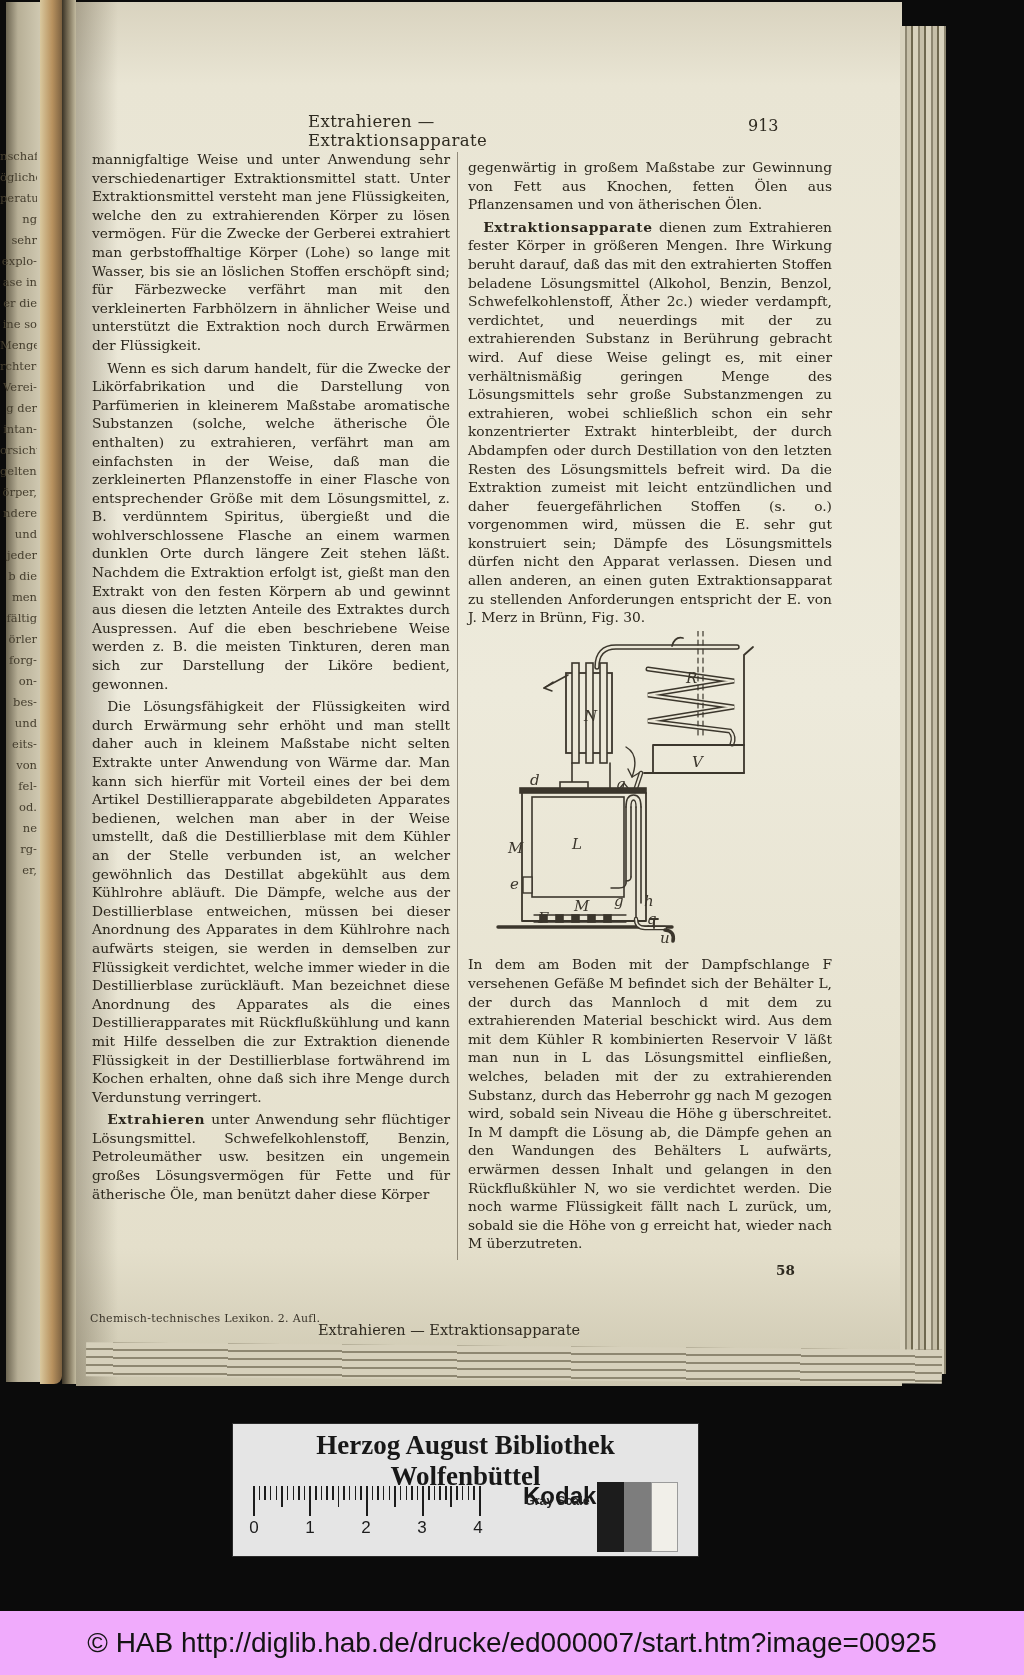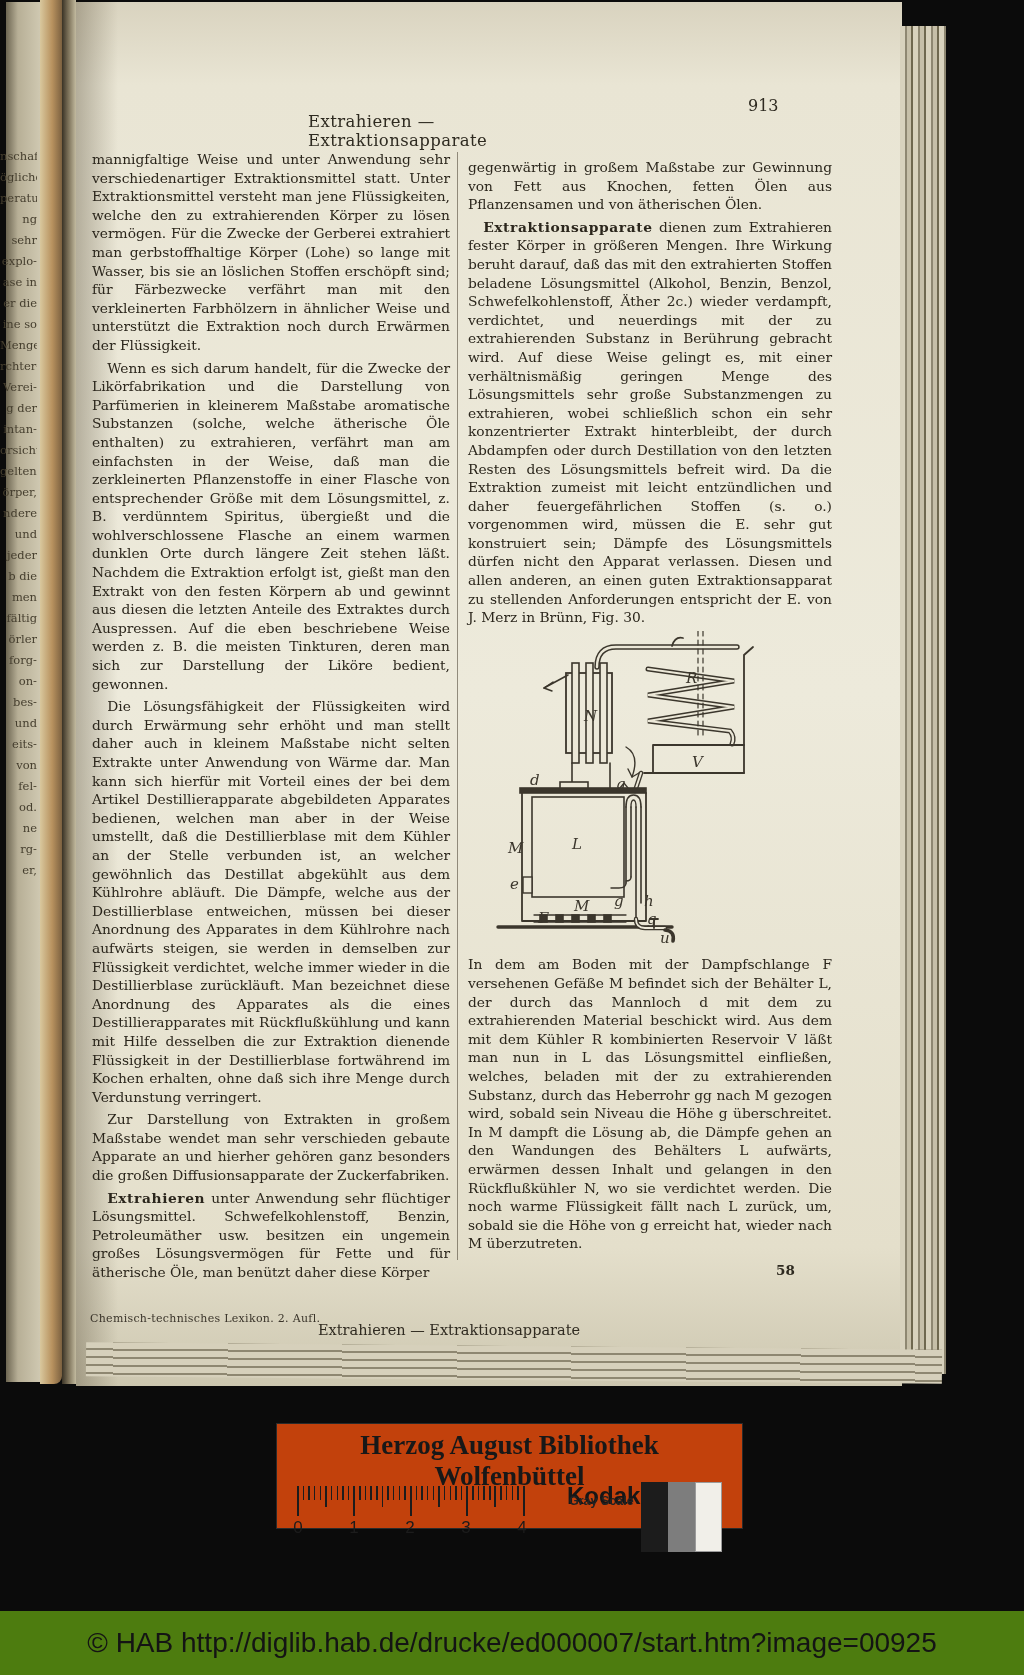--- a/index.html
+++ b/index.html
@@ -41,42 +41,41 @@
     transform:skewY(-.2deg);
   }
   .page-stack-bottom{
     left:86px;top:1346px;width:856px;height:34px;
     background:repeating-linear-gradient(180deg,#d6d0bb 0 6px,#8e8771 6px 8px);
     transform:rotate(.5deg);
   }
 
   
   .pg-header-title{left:308px;top:112px;width:300px;font-size:16.5px;letter-spacing:.4px;color:#2e2a20;}
-  .pg-header-num{left:748px;top:96px;font-size:16px;color:#2e2a20;}
+  .pg-header-num{left:748px;top:116px;font-size:16px;color:#2e2a20;}
   .column{color:#2b261c;font-size:13.8px;line-height:18.6px;text-align:justify;hyphens:auto;}
   .col-left{left:88px;top:146px;width:366px;height:1168px;overflow:hidden;}
   .col-right{left:464px;top:154px;width:372px;height:1168px;overflow:hidden;}
   .column p{margin:4px;}
   .column p.ind{text-indent:1.1em;}
   .column b{letter-spacing:.6px;}
   .col-rule{left:457px;top:152px;width:1px;height:1108px;background:rgba(70,60,45,.55);}
 
   .fig-caption{text-align:center;font-size:12.5px;letter-spacing:1.5px;margin:14px 0 4px;color:#3a342a;}
   .fig-wrap{margin:2px 0 6px 10px;}
   .fig-wrap svg text{font-family:"DejaVu Serif",serif;font-style:italic;font-size:15px;fill:#3b362c;}
 
   .foot-imprint{left:90px;top:1312px;font-size:11px;color:#3a342a;letter-spacing:.3px;}
   .foot-catchline{left:318px;top:1322px;font-size:14.5px;color:#302b21;}
   .foot-sig{left:776px;top:1262px;font-size:13.5px;font-weight:bold;color:#2e2a20;}
 
   
   .banner{
-    left:233px;top:1424px;width:465px;height:104px;background:#c2410c;
+    left:233px;top:1424px;width:465px;height:132px;background:#e5e5e5;
     box-shadow:0 0 0 1px #2a2a2a;
-    margin-left:44px;
   }
   .banner-title{
     left:10px;top:6px;width:445px;text-align:center;
     font-family:"Liberation Serif",serif;font-weight:bold;font-size:27px;color:#181818;
   }
   .ruler-ticks{
     left:20px;top:62px;width:228px;height:30px;
     background-image:
       repeating-linear-gradient(90deg,#1c1c1c 0 1.8px,transparent 1.8px 56.5px),
       repeating-linear-gradient(90deg,#1c1c1c 0 1.6px,transparent 1.6px 28.2px),
@@ -91,21 +90,21 @@
   .ruler-nums span{width:20px;text-align:center;}
   .kodak-word{left:290px;top:58px;font-family:"Liberation Sans",sans-serif;font-weight:bold;font-size:24px;color:#161616;}
   .grayscale-word{left:292px;top:70px;font-family:"Liberation Sans",sans-serif;font-size:12.5px;color:#222;font-weight:bold;}
   .patch{top:58px;width:27px;height:70px;}
   .patch.p1{left:364px;background:#1c1c1c;}
   .patch.p2{left:391px;background:#7d7d7d;}
   .patch.p3{left:418px;background:#f1efe9;border:1px solid #9b9b9b;box-sizing:border-box;}
 
   
   .caption-bar{
-    left:0;top:1611px;width:1024px;height:64px;background:#4d7c0f;
+    left:0;top:1611px;width:1024px;height:64px;background:#f0abfc;
     display:flex;align-items:center;justify-content:center;
     font-family:"Liberation Sans",sans-serif;font-size:28px;color:#141414;
   }
 </style>
 </head>
 <body>
 
 <div class="abs spine-strip"></div>
 <div class="abs spine-fragments">nschaft,
 öglichen
@@ -148,21 +147,20 @@
 <div class="abs page-stack-bottom"></div>
 
 <div class="abs pg-header-title">Extrahieren — Extraktionsapparate</div>
 <div class="abs pg-header-num">913</div>
 <div class="abs col-rule"></div>
 
 <div class="abs column col-left">
   <p>mannigfaltige Weise und unter Anwendung sehr verschiedenartiger Extraktionsmittel statt. Unter Extraktionsmittel versteht man jene Flüssigkeiten, welche den zu extrahierenden Körper zu lösen vermögen. Für die Zwecke der Gerberei extrahiert man gerbstoffhaltige Körper (Lohe) so lange mit Wasser, bis sie an löslichen Stoffen erschöpft sind; für Färbezwecke verfährt man mit den verkleinerten Farbhölzern in ähnlicher Weise und unterstützt die Extraktion noch durch Erwärmen der Flüssigkeit.</p>
   <p class="ind">Wenn es sich darum handelt, für die Zwecke der Likörfabrikation und die Darstellung von Parfümerien in kleinerem Maßstabe aromatische Substanzen (solche, welche ätherische Öle enthalten) zu extrahieren, verfährt man am einfachsten in der Weise, daß man die zerkleinerten Pflanzenstoffe in einer Flasche von entsprechender Größe mit dem Lösungsmittel, z. B. verdünntem Spiritus, übergießt und die wohlverschlossene Flasche an einem warmen dunklen Orte durch längere Zeit stehen läßt. Nachdem die Extraktion erfolgt ist, gießt man den Extrakt von den festen Körpern ab und gewinnt aus diesen die letzten Anteile des Extraktes durch Auspressen. Auf die eben beschriebene Weise werden z. B. die meisten Tinkturen, deren man sich zur Darstellung der Liköre bedient, gewonnen.</p>
   <p class="ind">Die Lösungsfähigkeit der Flüssigkeiten wird durch Erwärmung sehr erhöht und man stellt daher auch in kleinem Maßstabe nicht selten Extrakte unter Anwendung von Wärme dar. Man kann sich hierfür mit Vorteil eines der bei dem Artikel Destillierapparate abgebildeten Apparates bedienen, welchen man aber in der Weise umstellt, daß die Destillierblase mit dem Kühler an der Stelle verbunden ist, an welcher gewöhnlich das Destillat abgekühlt aus dem Kühlrohre abläuft. Die Dämpfe, welche aus der Destillierblase entweichen, müssen bei dieser Anordnung des Apparates in dem Kühlrohre nach aufwärts steigen, sie werden in demselben zur Flüssigkeit verdichtet, welche immer wieder in die Destillierblase zurückläuft. Man bezeichnet diese Anordnung des Apparates als die eines Destillierapparates mit Rückflußkühlung und kann mit Hilfe desselben die zur Extraktion dienende Flüssigkeit in der Destillierblase fortwährend im Kochen erhalten, ohne daß sich ihre Menge durch Verdunstung verringert.</p>
-  <p class="ind">Zur Darstellung von Extrakten in großem Maßstabe wendet man sehr verschieden gebaute Apparate an und hierher gehören ganz besonders die großen Diffusionsapparate der Zuckerfabriken.</p>
   <p class="ind"><b>Extrahieren</b><span> unter Anwendung sehr flüchtiger Lösungsmittel. Schwefelkohlenstoff, Benzin, Petroleumäther usw. besitzen ein ungemein großes Lösungsvermögen für Fette und für ätherische Öle, man benützt daher diese Körper</span></p>
 </div>
 
 <div class="abs column col-right">
   <p>gegenwärtig in großem Maßstabe zur Gewinnung von Fett aus Knochen, fetten Ölen aus Pflanzensamen und von ätherischen Ölen.</p>
   <p class="ind"><b>Extraktionsapparate</b><span> dienen zum Extrahieren fester Körper in größeren Mengen. Ihre Wirkung beruht darauf, daß das mit den extrahierten Stoffen beladene Lösungsmittel (Alkohol, Benzin, Benzol, Schwefelkohlenstoff, Äther 2c.) wieder verdampft, verdichtet, und neuerdings mit der zu extrahierenden Substanz in Berührung gebracht wird. Auf diese Weise gelingt es, mit einer verhältnismäßig geringen Menge des Lösungsmittels sehr große Substanzmengen zu extrahieren, wobei schließlich schon ein sehr konzentrierter Extrakt hinterbleibt, der durch Abdampfen oder durch Destillation von den letzten Resten des Lösungsmittels befreit wird. Da die Extraktion zumeist mit leicht entzündlichen und daher feuergefährlichen Stoffen (s. o.) vorgenommen wird, müssen die E. sehr gut konstruiert sein; Dämpfe des Lösungsmittels dürfen nicht den Apparat verlassen. Diesen und allen anderen, an einen guten Extraktionsapparat zu stellenden Anforderungen entspricht der E. von J. Merz in Brünn, Fig. 30.</span></p>
 
 
   <div class="fig-wrap">
     <svg width="330" height="314" viewBox="0 0 330 314">

